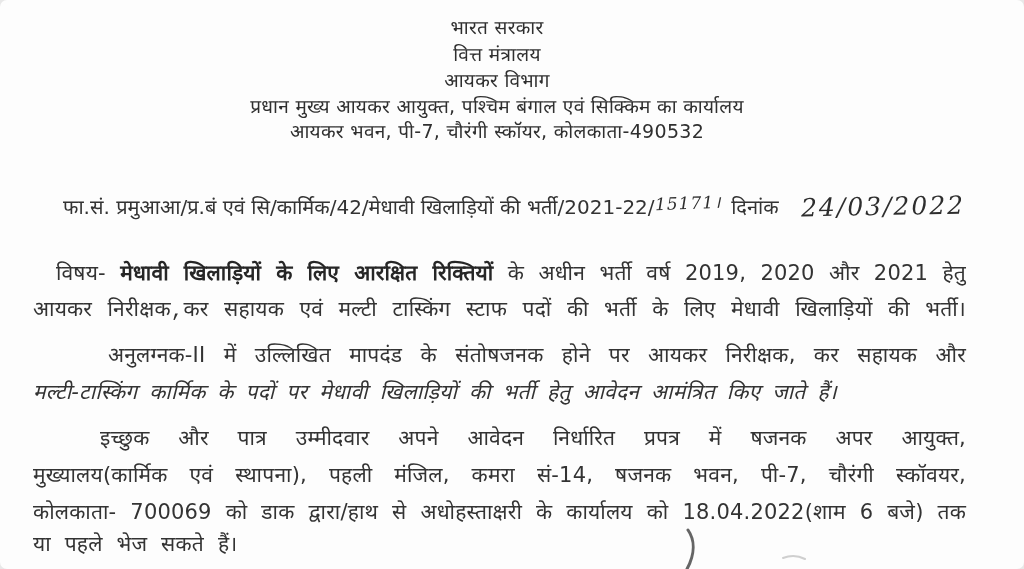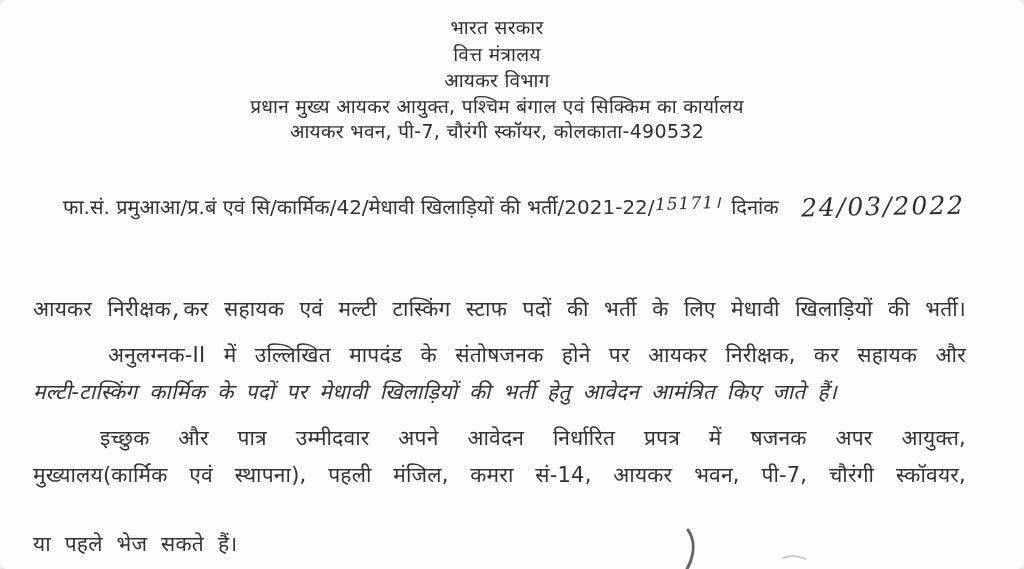--- a/index.html
+++ b/index.html
@@ -100,27 +100,33 @@
   <div class="hdr hdr4">प्रधान मुख्य आयकर आयुक्त, पश्चिम बंगाल एवं सिक्किम का कार्यालय</div>
   <div class="hdr hdr5">आयकर भवन, पी-7, चौरंगी स्कॉयर, कोलकाता-490532</div>
 
   <div class="refline">
     <span>फा.सं. प्रमुआआ/प्र.बं एवं सि/कार्मिक/42/मेधावी खिलाड़ियों की भर्ती/2021-22/</span>
     <span class="handwriting hw-serial">15171।</span>
     <span class="ref-datelabel">दिनांक</span>
     <span class="handwriting hw-date">24/03/2022</span>
   </div>
 
+  <div class="line just subj1">
+    <span>विषय-</span> 
+    <span class="bold">मेधावी खिलाड़ियों के लिए आरक्षित रिक्तियों</span> 
+    <span>के अधीन भर्ती वर्ष 2019, 2020 और 2021 हेतु</span>
+  </div>
   <div class="line just subj2">आयकर निरीक्षक,कर सहायक एवं मल्टी टास्किंग स्टाफ पदों की भर्ती के लिए मेधावी खिलाड़ियों की भर्ती।</div>
 
   <div class="line just p1l1">अनुलग्नक-II में उल्लिखित मापदंड के संतोषजनक होने पर आयकर निरीक्षक, कर सहायक और</div>
   <div class="line p1l2">मल्टी-टास्किंग कार्मिक के पदों पर मेधावी खिलाड़ियों की भर्ती हेतु आवेदन आमंत्रित किए जाते हैं।</div>
 
   <div class="line just p2l1">इच्छुक और पात्र उम्मीदवार अपने आवेदन निर्धारित प्रपत्र में षजनक अपर आयुक्त,</div>
-  <div class="line just p2l2">मुख्यालय(कार्मिक एवं स्थापना), पहली मंजिल, कमरा सं-14, आयकर भवन, पी-7, चौरंगी स्कॉवयर,</div>
+  <div class="line just p2l2">मुख्यालय(कार्मिक एवं स्थापना), पहली मंजिल, कमरा सं-14, षजनक भवन, पी-7, चौरंगी स्कॉवयर,</div>
+  <div class="line just p2l3">कोलकाता- 700069 को डाक द्वारा/हाथ से अधोहस्ताक्षरी के कार्यालय को 18.04.2022(शाम 6 बजे) तक</div>
   <div class="line p2l4">या पहले भेज सकते हैं।</div>
 
   <svg class="pen-marks" viewBox="0 0 200 41" xmlns="http://www.w3.org/2000/svg">
     <path d="M33,2 C40,12 40,26 32,41" stroke="#4a4a4a" stroke-width="3" fill="none" stroke-linecap="round" opacity="0.85"></path>
     <path d="M128,30 C136,27 144,28 150,31" stroke="#8a8a8a" stroke-width="2" fill="none" stroke-linecap="round" opacity="0.4"></path>
   </svg>
 
 </div>
 
 </body></html>

